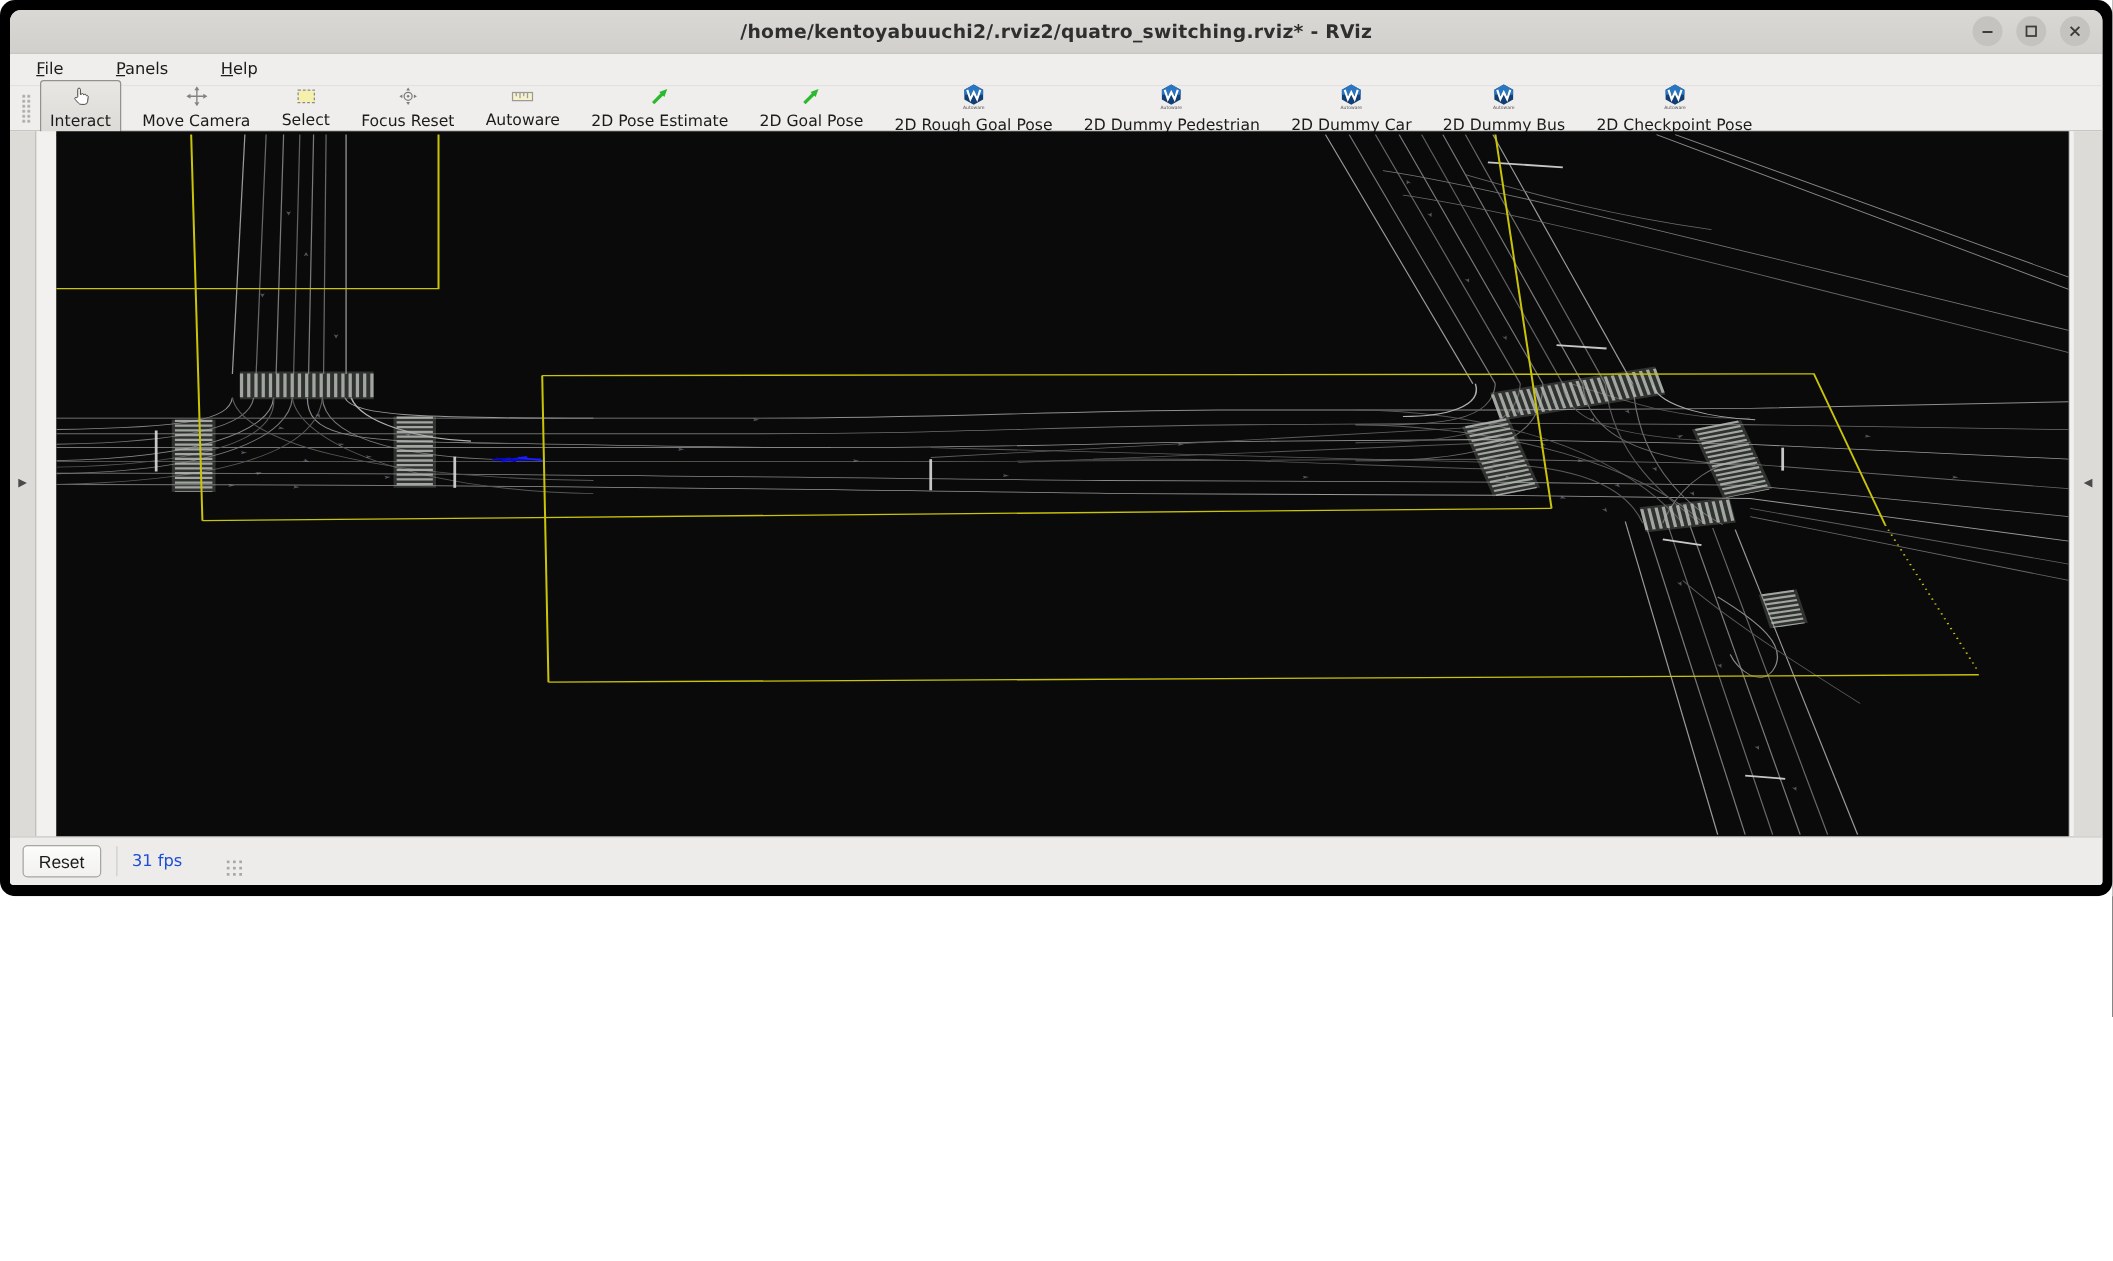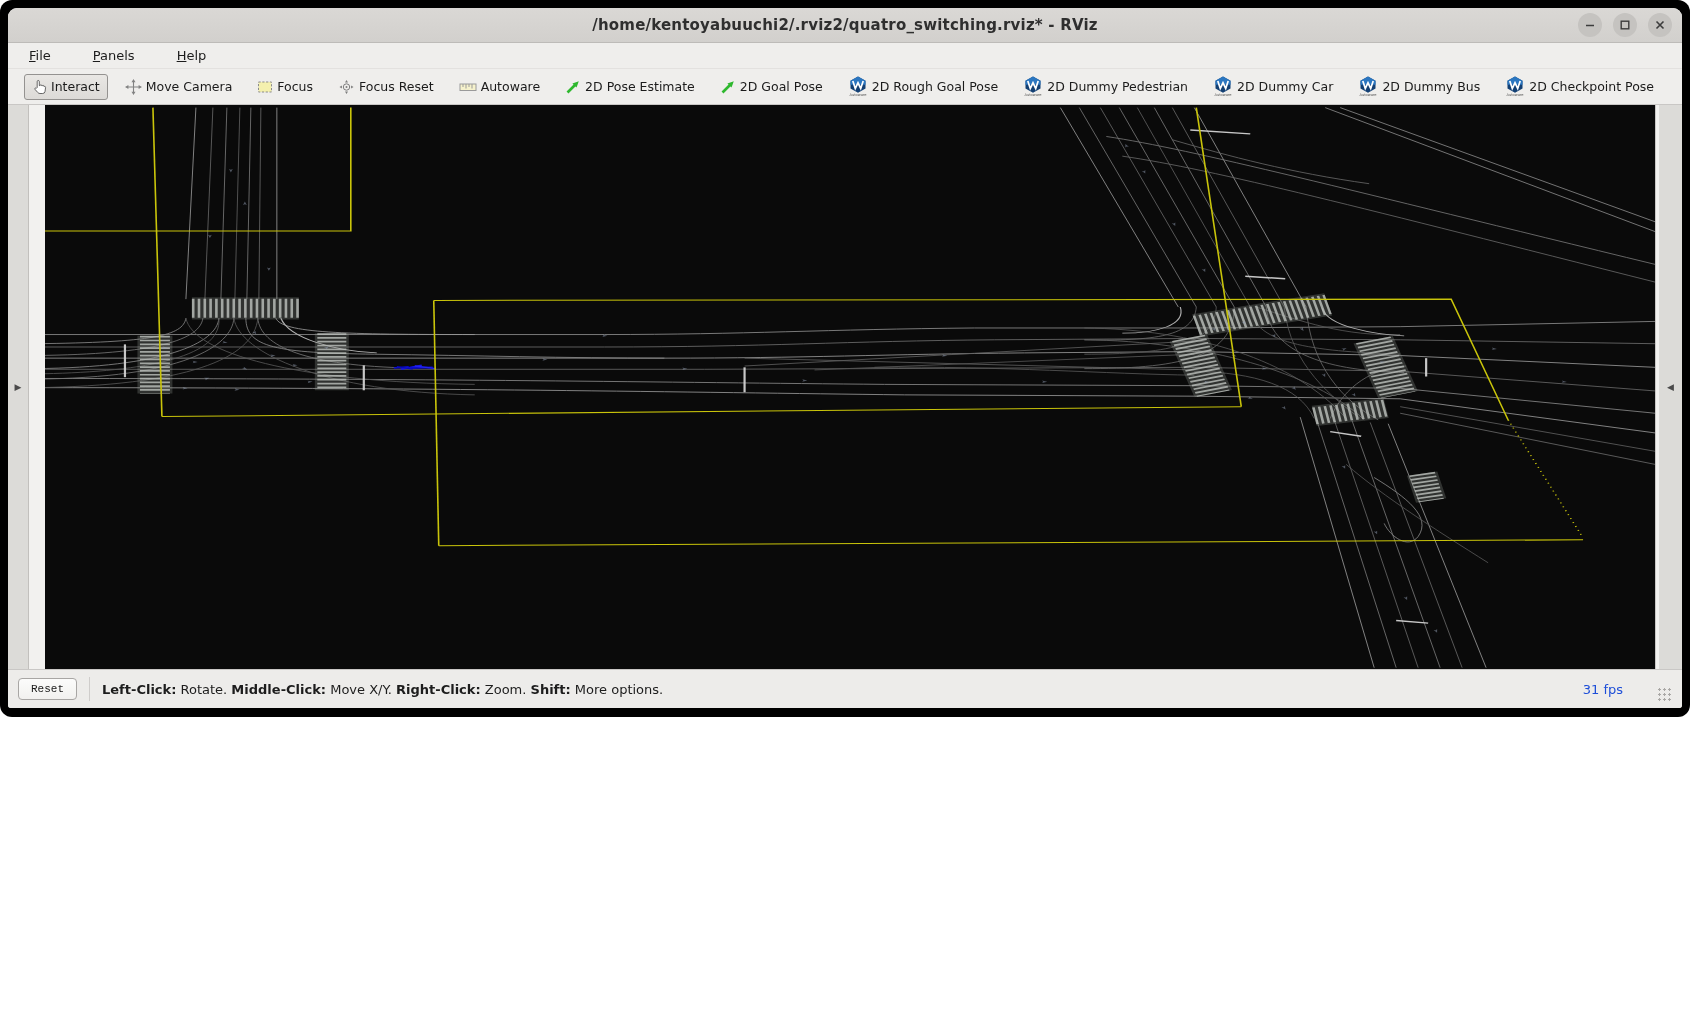--- a/index.html
+++ b/index.html
@@ -21,41 +21,41 @@
   .menu-item{font-size:13px;color:#1c1c1c;padding:2px 9px;}
   .menu-item u{text-decoration:underline;}
 
   
   .toolbar{height:35px;background:#efeeec;display:flex;align-items:center;padding:0 8px;
            border-bottom:1px solid #c9c7c5;flex:0 0 auto;}
   .drag-dots{width:8px;height:24px;margin:0 7px 0 1px;
              background-image:radial-gradient(circle,#aeaca9 1px,transparent 1.4px);
              background-size:4px 4px;}
   .tool{display:flex;align-items:center;gap:4px;padding:4px 7px;margin-right:9px;border:1px solid transparent;
-        border-radius:3px;font-size:12.5px;color:#1b1b1b;white-space:nowrap;}
+        border-radius:3px;font-size:12.5px;color:#1b1b1b;white-space:nowrap;flex-direction:column;}
   .tool.active{background:linear-gradient(#e9e7e4,#dcdad7);border:1px solid #949290;}
   .tool .icon{display:flex;align-items:center;}
 
   
   .main{flex:1 1 auto;display:flex;min-height:0;}
   .rail{position:relative;background:#dcdbd8;flex:0 0 auto;}
   .rail-left{width:20px;border-right:1px solid #c2c0bd;}
   .rail-gap-l{width:16px;background:#f2f1ef;flex:0 0 auto;}
   .rail-gap-r{width:3px;background:#f2f1ef;flex:0 0 auto;border-left:1px solid #c9c7c5;}
   .rail-right{width:23px;}
   .rail-arrow{position:absolute;top:50%;left:0;right:0;transform:translateY(-50%);
               text-align:center;font-size:9px;color:#4a4a4a;line-height:1;}
   .viewport{flex:1 1 auto;background:#0a0a0a;position:relative;overflow:hidden;}
   .viewport svg{position:absolute;inset:0;display:block;}
 
   
   .statusbar{height:38px;background:#edecea;border-top:1px solid #c9c7c5;display:flex;
              align-items:center;padding:0 10px;flex:0 0 auto;}
-  .reset-btn{font-size:11px;color:#1b1b1b;background:linear-gradient(#fcfcfb,#f2f1ef);
-             border:1px solid #a8a6a4;border-radius:4px;padding:4px 12px;font-family:Liberation Mono, monospace;}
+  .reset-btn{font-size:14px;color:#1b1b1b;background:linear-gradient(#fcfcfb,#f2f1ef);
+             border:1px solid #a8a6a4;border-radius:4px;padding:4px 12px;font-family:Liberation Sans, sans-serif;}
   .sb-divider{width:1px;height:24px;background:#cfcdcb;margin:0 12px;}
   .sb-hints{flex:1 1 auto;font-size:13px;color:#1d1d1d;}
   .sb-hints b{font-weight:bold;}
   .sb-fps{font-size:13px;color:#1d4ed8;margin-right:34px;}
   .sb-grip{width:15px;height:15px;margin-bottom:-10px;
            background-image:radial-gradient(circle,#a9a7a5 1px,transparent 1.3px);
            background-size:5px 5px;background-position:bottom right;}
 </style>
 </head>
 <body>
@@ -118,21 +118,21 @@
               </svg>
             </span>
             <span>Move Camera</span>
           </div>
           <div class="tool">
             <span class="icon">
               <svg width="16" height="14" viewBox="0 0 16 14">
                 <rect x="1.5" y="2" width="13" height="10" fill="#f4f0ae" stroke="#8b8b8b" stroke-width="1" stroke-dasharray="2.2 1.6"></rect>
               </svg>
             </span>
-            <span>Focus</span>
+            <span>Select</span>
           </div>
           <div class="tool">
             <span class="icon">
               <svg width="17" height="16" viewBox="0 0 17 16">
                 <circle cx="8.5" cy="8" r="3.2" stroke="#7d7d7d" fill="none"></circle>
                 <circle cx="8.5" cy="8" r="1" fill="#7d7d7d"></circle>
                 <path d="M8.5 1 L7 3.4 h3 Z M8.5 15 L7 12.6 h3 Z M1.5 8 L3.9 6.5 v3 Z M15.5 8 L13.1 6.5 v3 Z" fill="#7d7d7d"></path>
               </svg>
             </span>
             <span>Focus Reset</span>
@@ -402,19 +402,18 @@
 
       <div class="rail-gap-r"></div>
       <div class="rail rail-right">
         <div class="rail-arrow">◀</div>
       </div>
     </div>
 
     <div class="statusbar">
       <button class="reset-btn">Reset</button>
       <div class="sb-divider"></div>
-      <div class="sb-hints"><b>Left-Click:</b> Rotate. <b>Middle-Click:</b> Move X/Y. <b>Right-Click:</b> Zoom. <b>Shift:</b> More options.</div>
       <span class="sb-fps">31 fps</span>
       <div class="sb-grip"></div>
     </div>
 
   </div>
 </div>
 
 </body></html>

